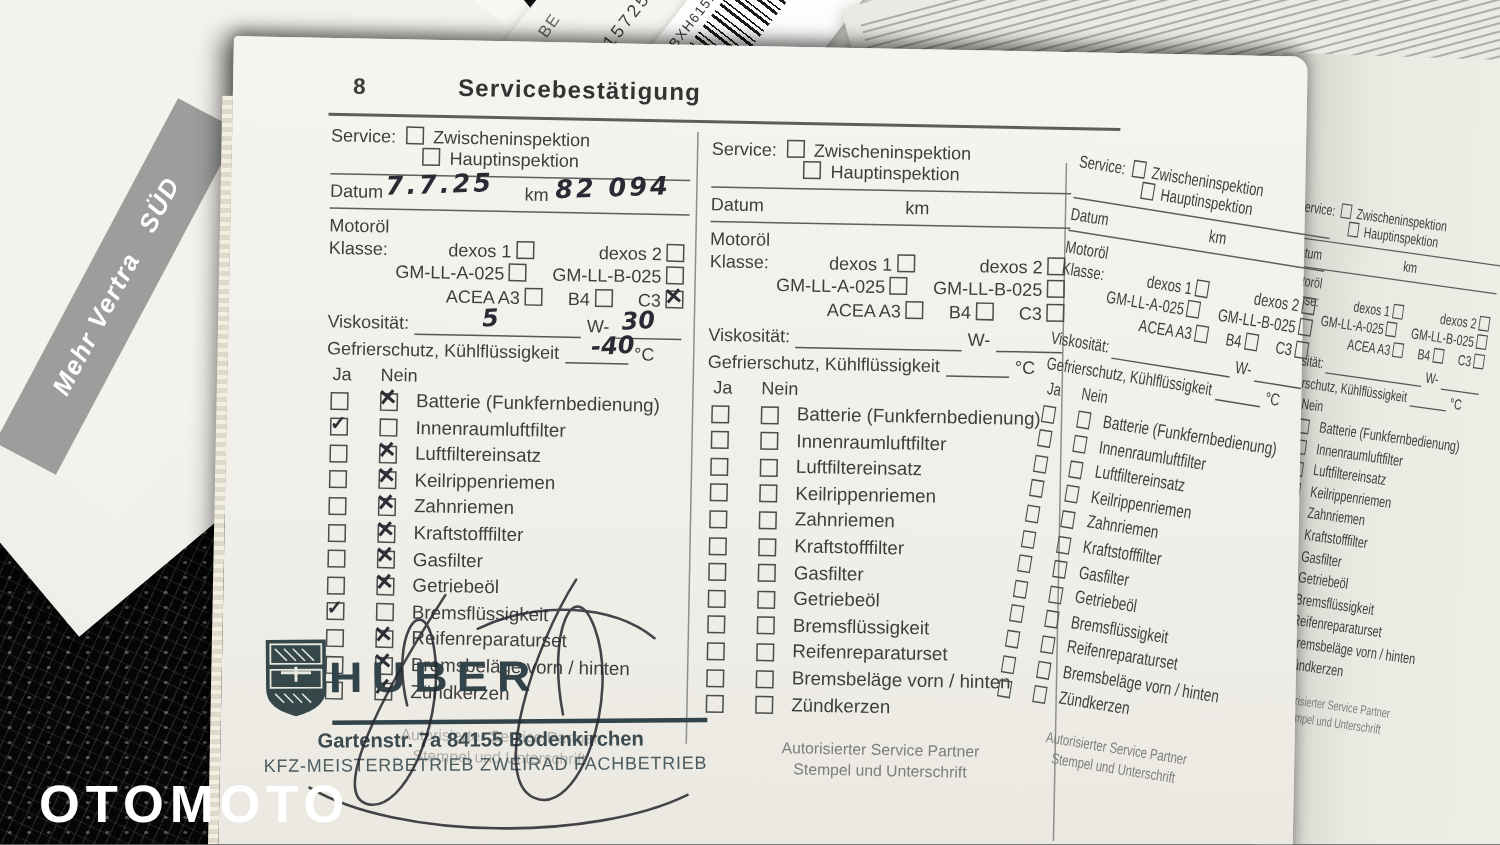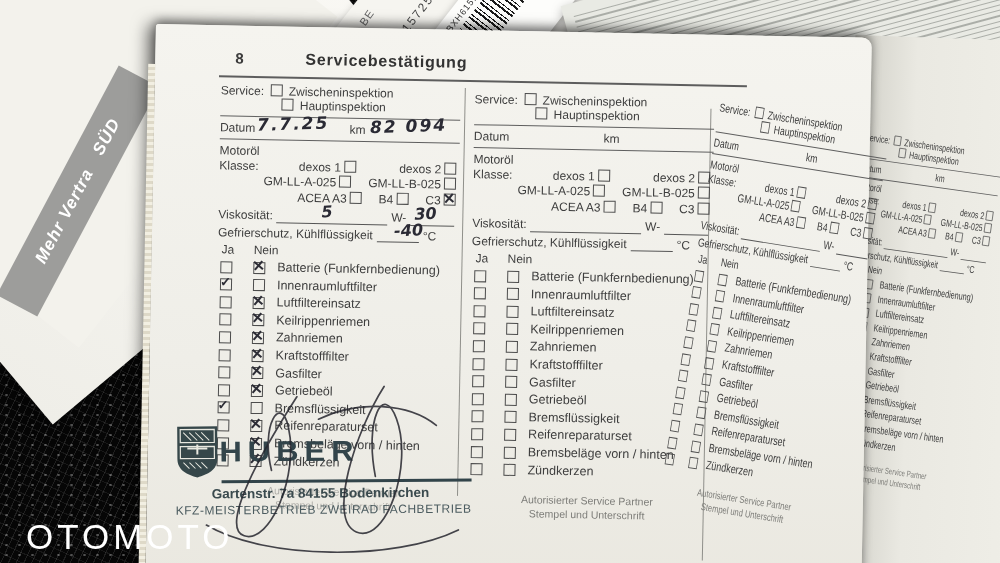--- a/index.html
+++ b/index.html
@@ -112,21 +112,21 @@
   .shield{flex:0 0 44px;}
   .stamp-name{font-size:31px;font-weight:800;letter-spacing:6px;color:#32444a;
     transform:scaleY(.92);line-height:1;}
   .stamp-rule{height:2.5px;background:#32444a;margin:2px 0 3px 46px;width:250px;}
   .stamp-addr{margin-left:36px;font-size:13.5px;font-weight:bold;color:#3a4a4e;}
   .stamp-type{font-size:12px;color:#4c5c60;letter-spacing:.5px;margin-top:2px;}
   .sig{position:absolute;left:20px;top:352px;z-index:5;pointer-events:none;}
 
   
   .watermark{position:absolute;left:26px;bottom:6px;color:#ffffff;font-size:35px;
-    font-weight:400;letter-spacing:4px;z-index:10;}
+    font-weight:700;letter-spacing:4px;z-index:10;}
 </style>
 </head>
 <body>
 
 <div class="stage">
 
   <div class="fabric"></div>
 
   <div class="paper-left"></div>
   <div class="paper-left2"></div>

